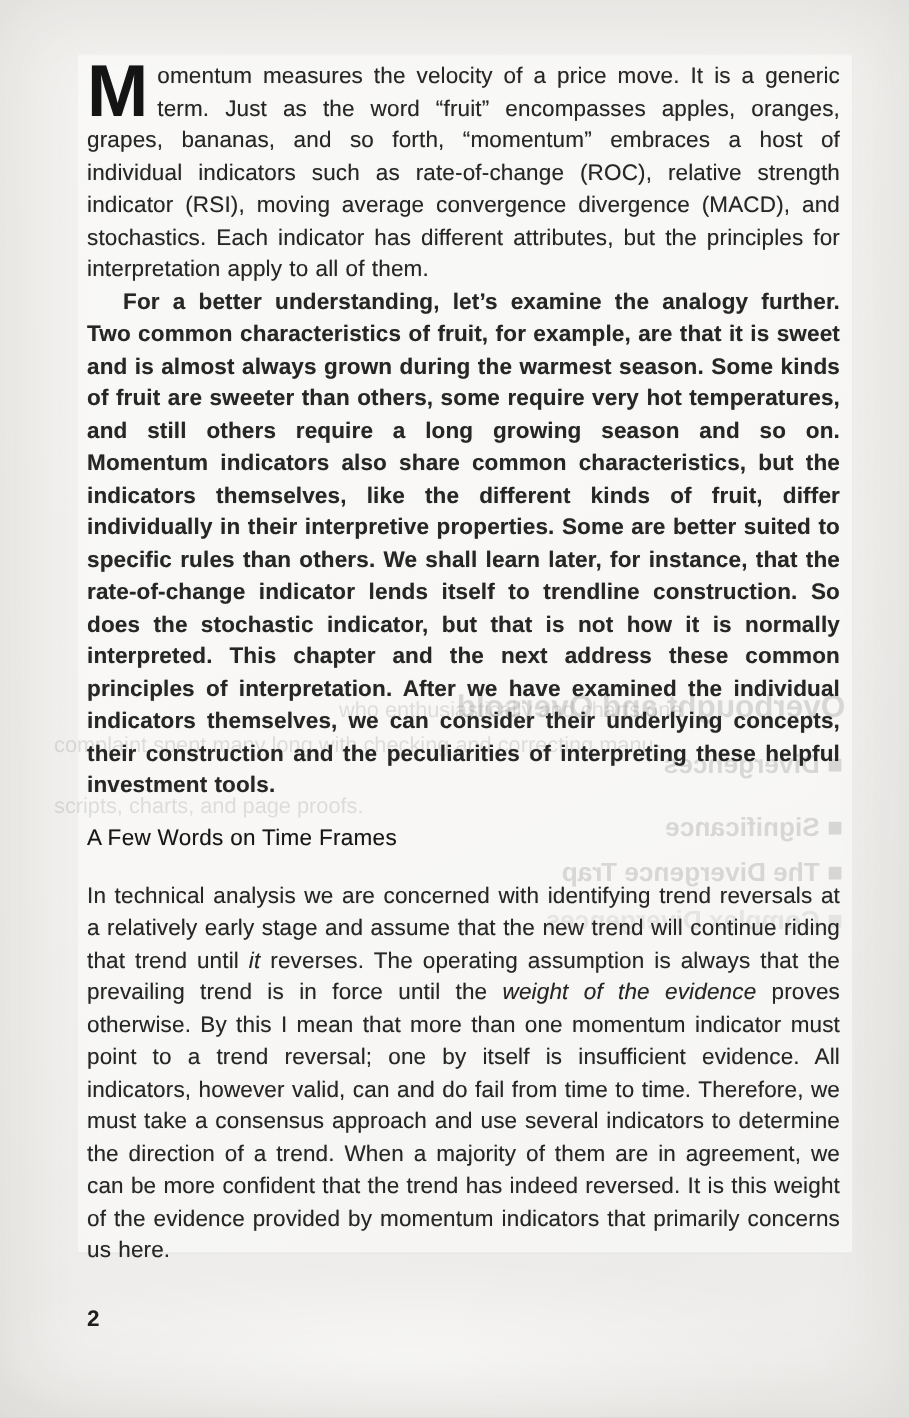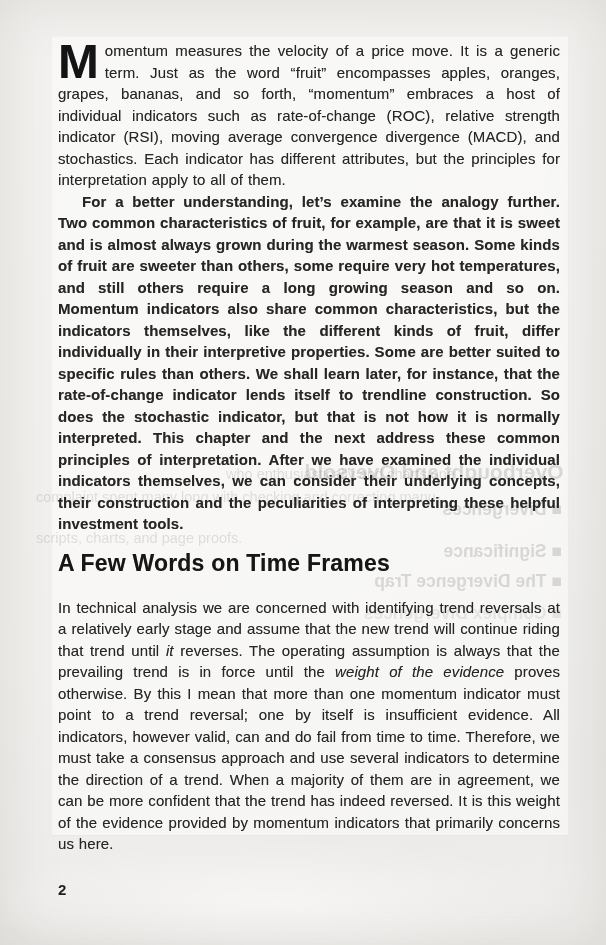--- a/index.html
+++ b/index.html
@@ -51,22 +51,22 @@
     float: left;
     font-size: 49px;
     line-height: 38px;
     font-weight: bold;
     color: #141414;
     margin: 2px 7px 0 0;
     letter-spacing: -1px;
   }
   h2 {
     margin: 15px 0 20px 0;
-    font-size: 23px;
-    font-weight: bold;
+    font-size: 15px;
+    font-weight: normal;
     color: #161616;
     letter-spacing: 0.2px;
     text-shadow: 0 0 0.5px rgba(20,20,20,0.4);
   }
   em { font-style: italic; margin-top: 10px; }
   .page-number {
     margin-top: 26px;
     font-size: 15px;
     font-weight: bold;
     color: #1e1e1e;

